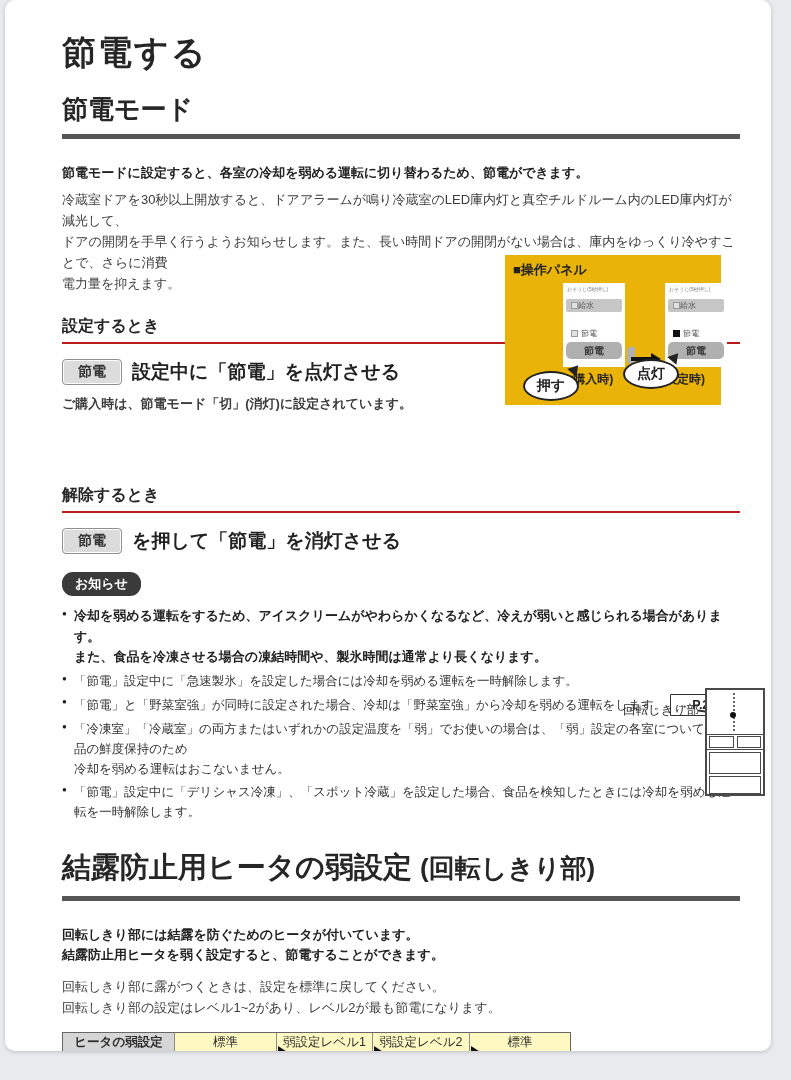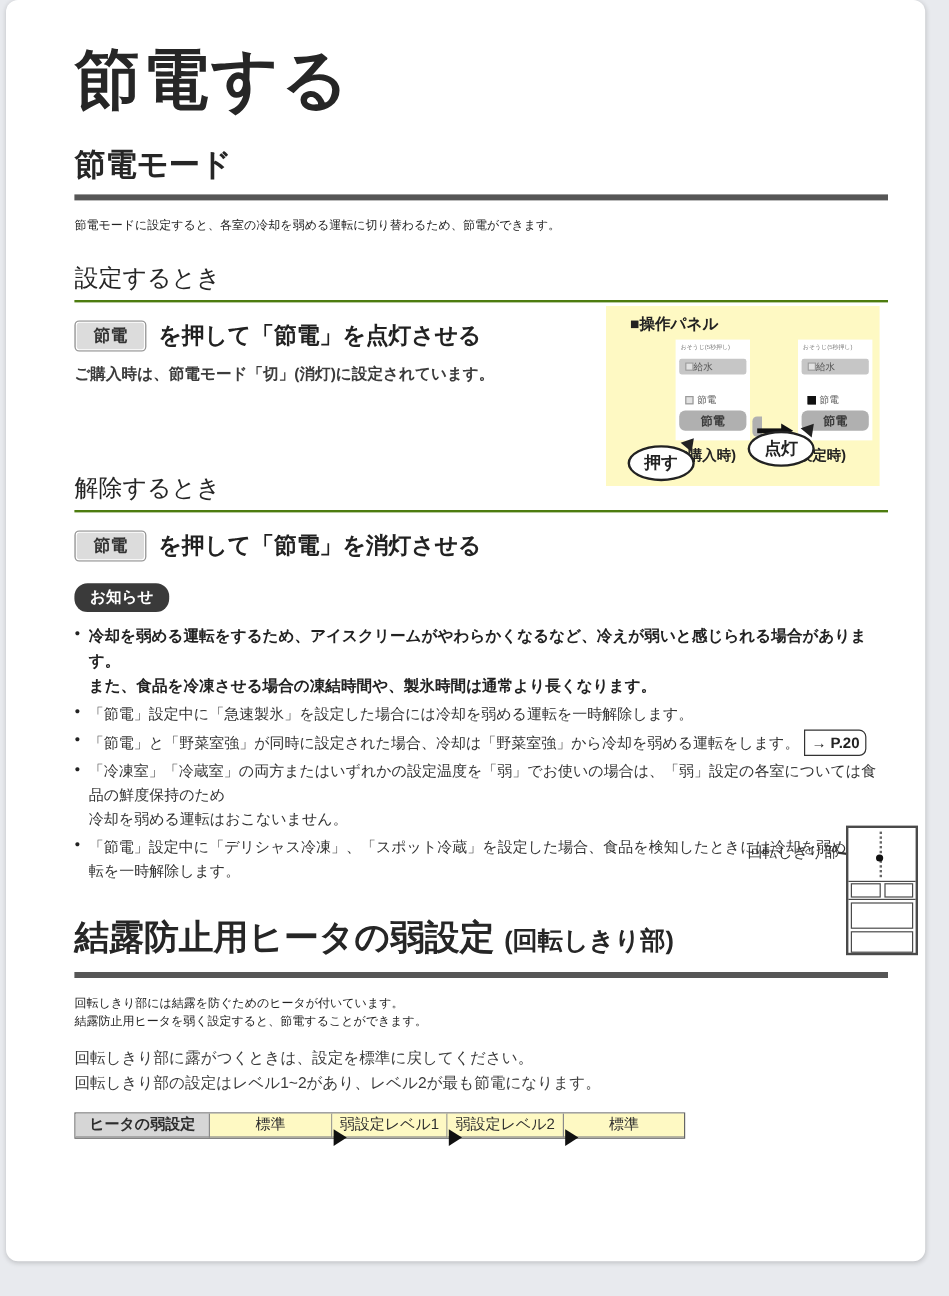--- a/index.html
+++ b/index.html
@@ -11,40 +11,40 @@
     -webkit-font-smoothing:antialiased;
   }
   .page{
     position:absolute;left:5px;top:0;width:766px;height:1051px;
     background:#ffffff;border-radius:10px;
     box-shadow:0 1px 4px rgba(0,0,0,.18);
     overflow:hidden;
   }
   .content{position:absolute;left:57px;top:0;width:678px;height:100%;}
 
-  .h1{font-size:55px;font-weight:800;letter-spacing:2px;margin-top:30px;color:#262626;}
+  .h1{font-size:34px;font-weight:800;letter-spacing:2px;margin-top:30px;color:#262626;}
   .h2{font-size:26px;font-weight:800;color:#262626;margin-top:16px;padding-bottom:7px;border-bottom:5px solid #565656;}
   .h2b{font-size:29px;font-weight:800;color:#262626;padding-bottom:8px;border-bottom:5px solid #565656;}
-  .h2b .suffix{font-size:21px;font-weight:800;}
-  .h3{font-size:20px;font-weight:400;color:#262626;padding-bottom:5px;border-bottom:2px solid #4d7c0f;}
-
-  .bold-lead{font-size:10px;font-weight:400;color:#222;margin-top:14px;line-height:1.5;white-space:pre-line;}
+  .h2b .suffix{font-size:26px;font-weight:800;}
+  .h3{font-size:16px;font-weight:700;color:#262626;padding-bottom:5px;border-bottom:2px solid #b91c1c;}
+
+  .bold-lead{font-size:13px;font-weight:700;color:#222;margin-top:24px;line-height:1.5;white-space:pre-line;}
   .body-text{font-size:13px;color:#3c3c3c;margin-top:6px;line-height:1.62;white-space:pre-line;}
 
   .key-row{display:flex;align-items:center;gap:10px;margin-top:15px;}
   .key-btn{
     display:inline-block;background:#dcdcdc;border:1px solid #8f8f8f;border-radius:4px;
     padding:3px 15px;font-size:14px;font-weight:700;color:#333;
     box-shadow:inset 0 0 0 1px #fff;
   }
   .key-instr{font-size:19px;font-weight:800;color:#222;}
   .note-text{font-size:13px;color:#3c3c3c;margin-top:10px;font-weight:bold;}
 
   
-  .panel-box{position:absolute;left:500px;top:255px;width:216px;height:150px;background:#fef9c3;padding-left:12px;}
+  .panel-box{position:absolute;left:500px;top:255px;width:216px;height:150px;background:#eab308;}
   .panel-title{font-size:13px;font-weight:800;color:#222;margin:6px 0 0 8px;}
   .mini-wrap{position:absolute;top:28px;left:0;width:100%;}
   .mini{position:absolute;top:0;width:62px;height:84px;background:#fff;overflow:hidden;}
   .mini.left{left:58px;}
   .mini.right{left:160px;}
   .mini-top{font-size:8px;color:#777;transform:scale(.62);transform-origin:0 0;white-space:nowrap;margin:3px 0 0 4px;width:160%;}
   .water-bar{margin:2px 3px 0 3px;background:#c6c6c6;border-radius:2px;height:13px;display:flex;align-items:center;gap:0;padding-left:5px;}
   .ind-sq{width:5px;height:5px;background:#e2e2e2;border:1px solid #9a9a9a;}
   .ind-sq.lit{background:#111;border-color:#111;}
   .tiny-label{font-size:8px;color:#555;}
@@ -100,25 +100,28 @@
 </head>
 <body>
 
 <div class="page">
   <div class="content">
 
     <div class="h1">節電する</div>
     <div class="h2">節電モード</div>
 
     <div class="bold-lead">節電モードに設定すると、各室の冷却を弱める運転に切り替わるため、節電ができます。</div>
+    <div class="body-text">冷蔵室ドアを30秒以上開放すると、ドアアラームが鳴り冷蔵室のLED庫内灯と真空チルドルーム内のLED庫内灯が減光して、
+ドアの開閉を手早く行うようお知らせします。また、長い時間ドアの開閉がない場合は、庫内をゆっくり冷やすことで、さらに消費
+電力量を抑えます。</div>
 
     <div class="h3" style="margin-top:22px;">設定するとき</div>
     <div class="key-row">
       <span class="key-btn">節電</span>
-      <span class="key-instr">を押して「節電」を点灯させる</span>
+      <span class="key-instr">設定中に「節電」を点灯させる</span>
     </div>
     <div class="note-text">ご購入時は、節電モード「切」(消灯)に設定されています。</div>
 
     <div class="h3" style="margin-top:72px;">解除するとき</div>
     <div class="key-row">
       <span class="key-btn">節電</span>
       <span class="key-instr">を押して「節電」を消灯させる</span>
     </div>
 
     <div style="margin-top:18px;">

